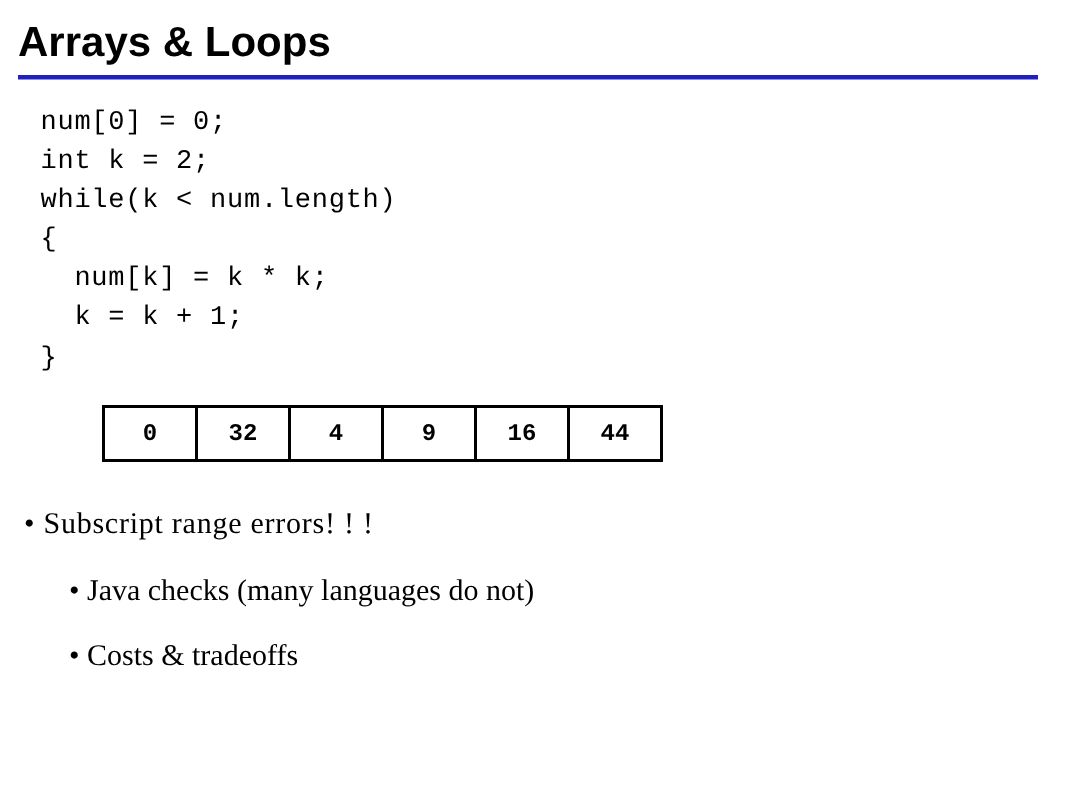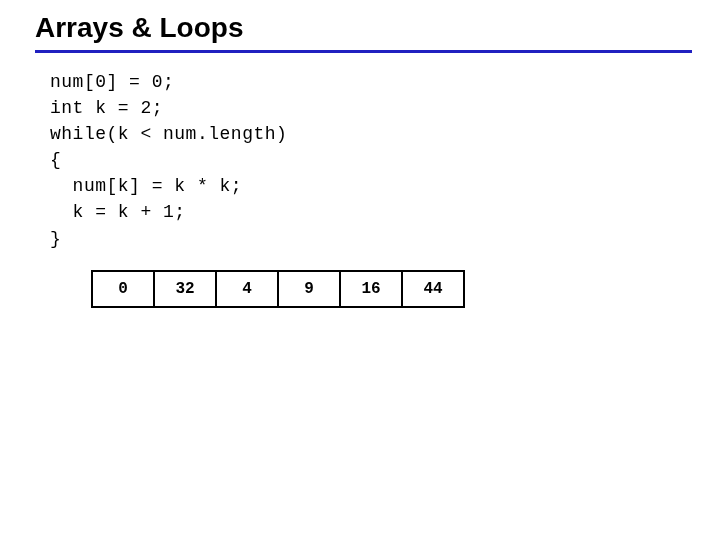--- a/index.html
+++ b/index.html
@@ -8,21 +8,21 @@
     width: 720px;
     height: 540px;
     background: #ffffff;
     font-family: "Times New Roman", Times, serif;
     color: #000;
   }
   .slide {
     width: 720px;
     height: 540px;
     box-sizing: border-box;
-    padding: 10px 28px 20px 35px;
+    padding: 10px 28px 20px 12px;
     position: relative;
   }
   .title {
     font-family: Arial, Helvetica, sans-serif;
     font-weight: bold;
     font-size: 28px;
     margin: 2px 0 6px 0;
   }
   .rule {
     border: none;
@@ -82,14 +82,19 @@
       <td>0</td>
       <td>32</td>
       <td>4</td>
       <td>9</td>
       <td>16</td>
       <td>44</td>
     </tr>
   </tbody>
     </table>
 
+  <div class="bullets">
+    <div class="b1 spaced">• Subscript range errors! ! !</div>
+    <div class="b2">• Java checks (many languages do not)</div>
+    <div class="b2">• Costs &amp; tradeoffs</div>
+  </div>
 
 </div>
 
 </body></html>

